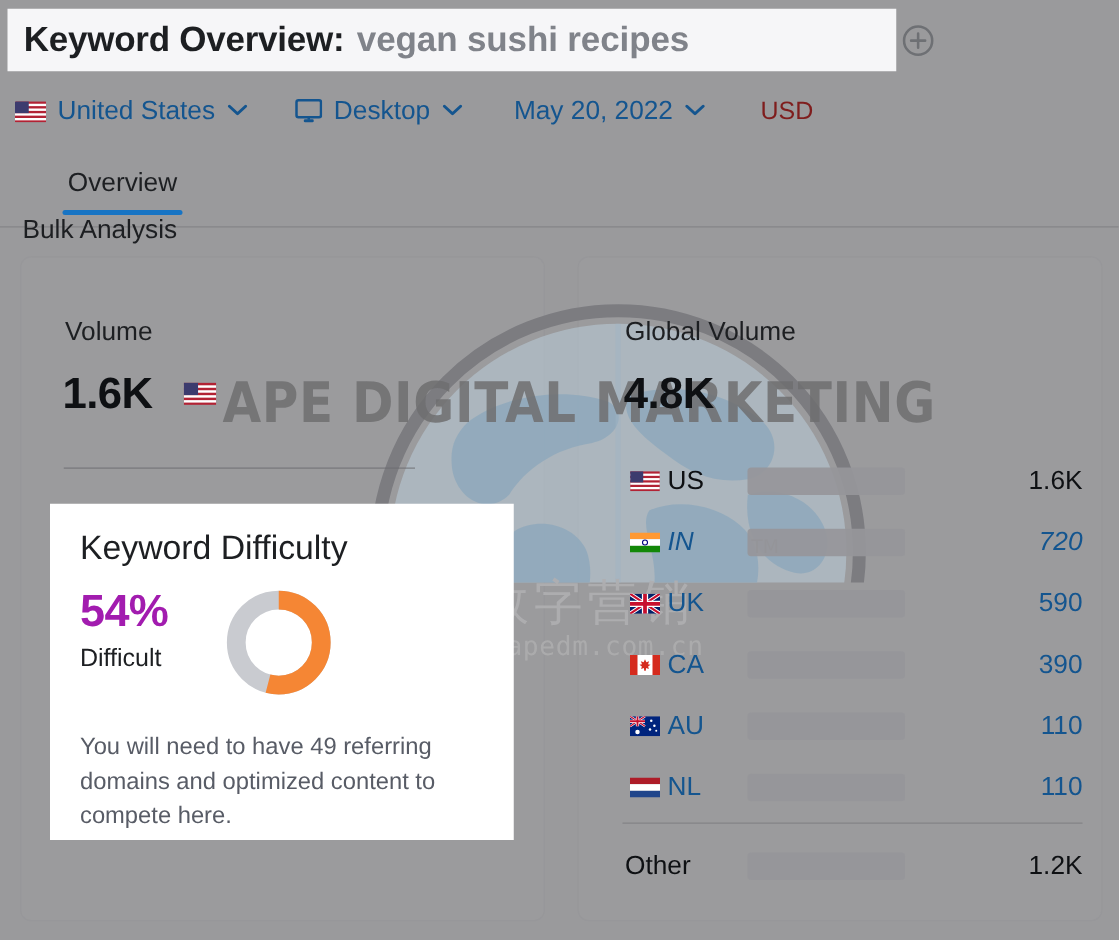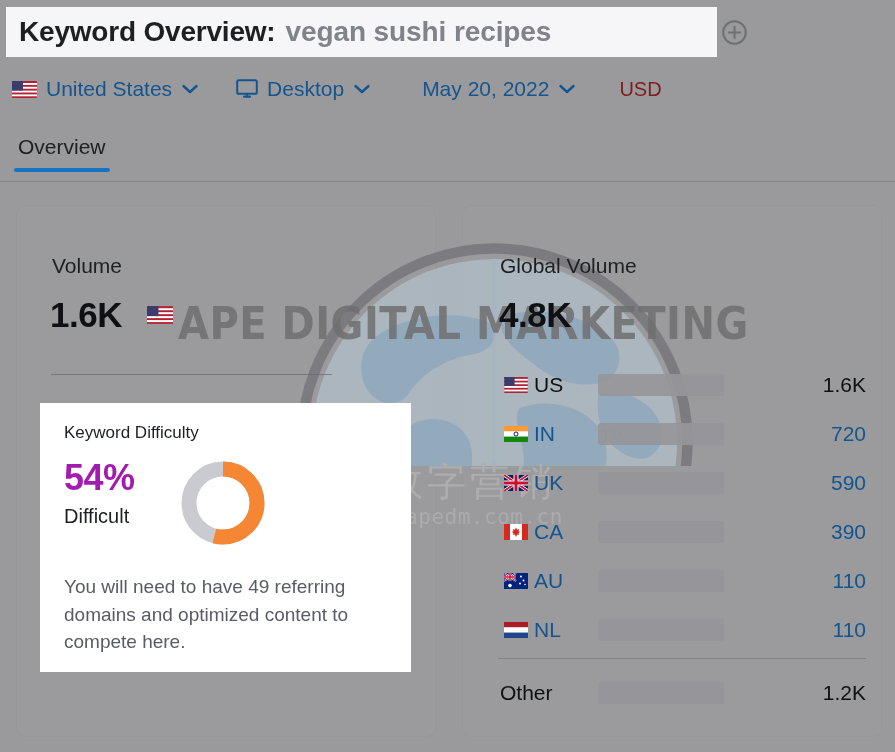--- a/index.html
+++ b/index.html
@@ -141,21 +141,21 @@
   #other-rule {
     position: absolute; left: 498px; top: 658px; width: 368px; height: 1px;
     background: rgba(125,125,129,0.8); z-index: 6;
   }
 
   
   .kd-card {
     position: absolute; left: 40px; top: 403px; width: 371px; height: 269px;
     background: #ffffff; z-index: 12; padding: 20px 24px 0 24px;
   }
-  .kd-title { font-size: 17px; color: #1d1f22; }
+  .kd-title { font-size: 27px; color: #1d1f22; }
   .kd-mid { position: relative; height: 100px; margin-top: 14px; }
   .kd-pct { font-size: 36px; font-weight: 700; color: #a21caf; letter-spacing: -0.5px; }
   .kd-word { font-size: 20px; color: #1d1f22; margin-top: 6px; }
   .kd-donut { position: absolute; left: 115px; top: 2px; }
   .kd-desc {
     margin-top: 16px; font-size: 19px; line-height: 1.45; color: #585c66;
   }
 </style>
 </head>
 <body>
@@ -233,33 +233,34 @@
       </span>
       <span class="filter-label">Desktop</span>
       <span class="chev">
         <svg width="16" height="10" viewBox="0 0 16 10">
             <path d="M1.5 2 L8 8 L14.5 2" fill="none" stroke="#14558f" stroke-width="2.4" stroke-linecap="round" stroke-linejoin="round"></path>
           </svg>
       </span>
     </div>
 
     <div class="filter">
-      <span class="filter-label" style="margin-left:14px">May 20, 2022</span>
+      <span class="filter-label" style="margin-left:3px">May 20, 2022</span>
       <span class="chev">
         <svg width="16" height="10" viewBox="0 0 16 10">
             <path d="M1.5 2 L8 8 L14.5 2" fill="none" stroke="#14558f" stroke-width="2.4" stroke-linecap="round" stroke-linejoin="round"></path>
           </svg>
       </span>
     </div>
 
     <div class="currency">USD</div>
   </div>
 
   <div class="tabs">
     <div class="tab active">Overview</div>
+    <div class="tab">Bulk Analysis</div>
   </div>
   <div class="tabs-rule"></div>
 
   <div class="metric-label" id="vol-label">Volume</div>
   <div class="metric-value" id="vol-value">1.6K</div>
   <div id="vol-flag">
     <svg width="26" height="18" viewBox="0 0 25 17">
       <rect width="25" height="17" fill="#b22234"></rect>
       <g fill="#ffffff">
         <rect y="2" width="25" height="1.9"></rect>
@@ -284,21 +285,21 @@
               <rect y="5.8" width="25" height="1.9"></rect>
               <rect y="9.6" width="25" height="1.9"></rect>
               <rect y="13.4" width="25" height="1.9"></rect>
             </g>
             <rect width="11" height="9.5" fill="#3c3b6e"></rect>
           </svg></span>
         <span class="cc-code">US</span>
         <span class="bar-track"><span class="bar-fill" style="width: 38%;"></span></span>
         <span class="cc-val">1.6K</span>
       </div>
-      <div class="crow" style="top: 212px;">
+      <div class="crow" style="top: 212px; font-style: italic;">
         <span class="cc-flag"><svg width="24" height="16" viewBox="0 0 24 16">
             <rect width="24" height="5.33" fill="#ff9933"></rect>
             <rect y="5.33" width="24" height="5.34" fill="#fff"></rect>
             <rect y="10.67" width="24" height="5.33" fill="#138808"></rect>
             <circle cx="12" cy="8" r="2" fill="none" stroke="#000080" stroke-width="0.9"></circle>
           </svg></span>
         <span class="cc-code">IN</span>
         <span class="bar-track"><span class="bar-fill" style="width: 17%;"></span></span>
         <span class="cc-val">720</span>
       </div>

